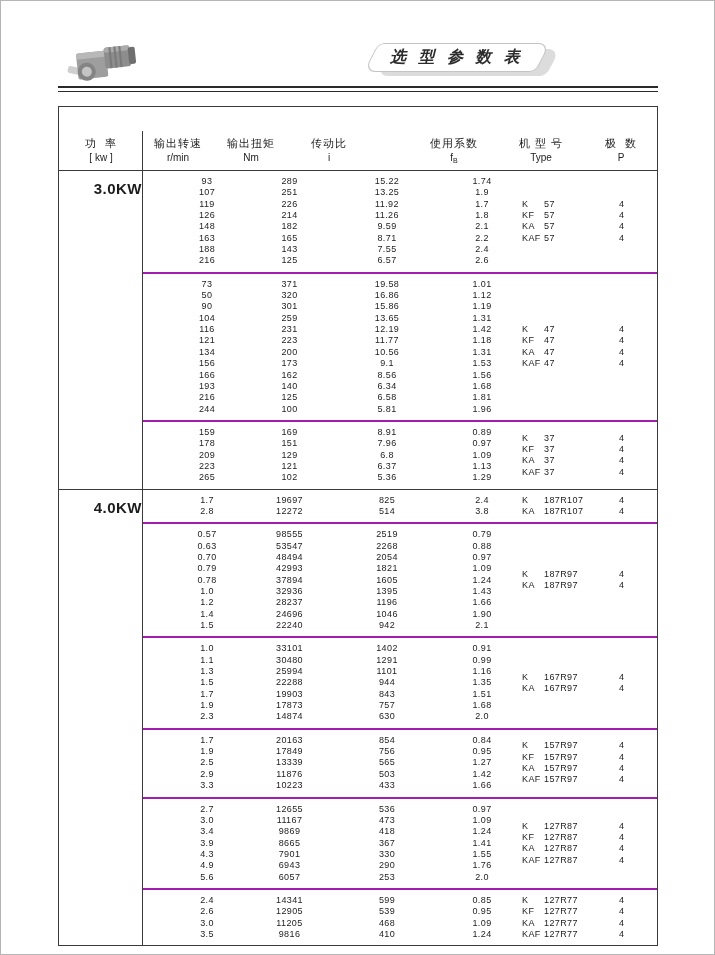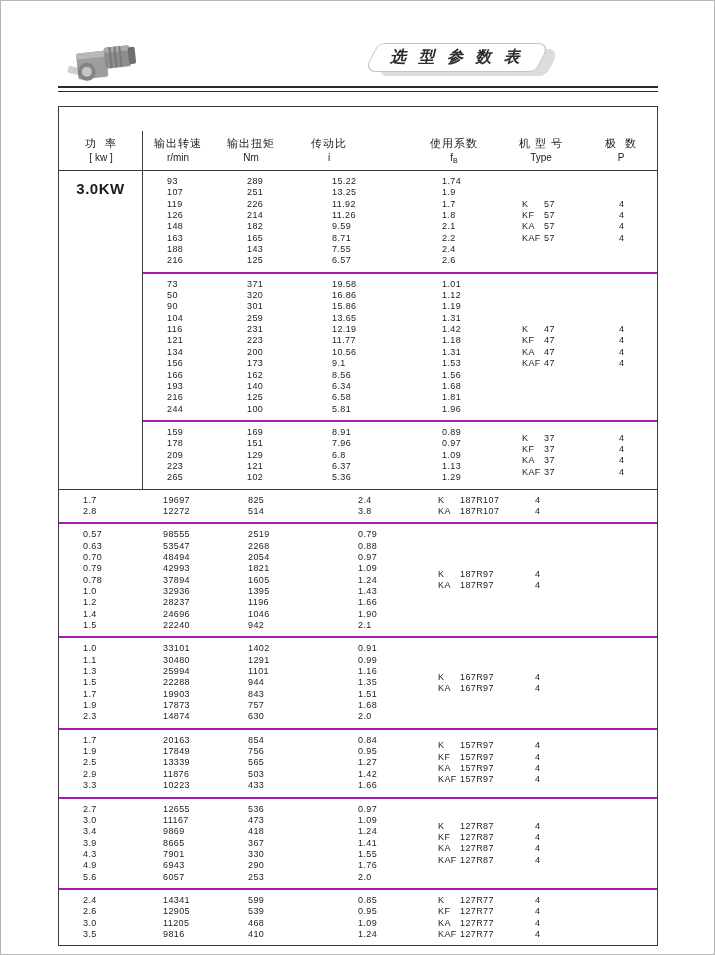--- a/index.html
+++ b/index.html
@@ -27,26 +27,26 @@
   .pow-head-cell{position:absolute;left:0;top:0;width:84px;height:100%;
         border-right:1px solid #3a3a3a;box-sizing:border-box;}
   .hzh{position:absolute;top:5px;transform:translateX(-50%);font-size:11px;white-space:pre;
         letter-spacing:1px;color:#222;}
   .hunit{position:absolute;top:21px;transform:translateX(-50%);font-size:10px;white-space:pre;color:#222;}
   .hsub{font-size:7px;vertical-align:-2px;}
 
   .table-section{display:flex;}
   .table-section + .table-section{border-top:1px solid #3a3a3a;}
   .power-cell{flex:none;width:84px;border-right:1px solid #3a3a3a;box-sizing:border-box;
-        font-weight:bold;font-size:15px;text-align:center;padding-top:9px;letter-spacing:0.5px;}
+        font-weight:bold;font-size:15px;text-align:right;padding-top:9px;letter-spacing:0.5px;}
   .blocks{flex:1;min-width:0;}
   .block{display:flex;padding:5px 0;}
   .block + .block{border-top:2px solid #a21caf;}
   .num-rows{flex:none;margin-left:24px;display:grid;grid-template-columns:80px 85px 110px 80px;
-        font-size:9px;line-height:11.35px;letter-spacing:0.4px;}
+        font-size:9px;line-height:11.35px;letter-spacing:0.4px;text-align:center;}
   .type-stack{flex:1;display:flex;flex-direction:column;justify-content:center;
         font-size:9px;line-height:11.35px;letter-spacing:0.4px;}
   .type-row{display:flex;}
   .type-prefix{flex:none;width:22px;white-space:pre;}
   .type-code{flex:none;width:75px;}
   .type-poles{flex:none;}
 </style>
 </head>
 <body>
 
@@ -277,20 +277,21 @@
                 <div class="type-row">
                   <div class="type-prefix">KAF</div>
                   <div class="type-code">37</div>
                   <div class="type-poles">4</div>
                 </div>
               </div>
             </div>
           </div>
         </div>
         <div class="table-section">
+          <div class="power-cell">4.0KW</div>
           <div class="blocks">
             <div class="block">
               <div class="num-rows">
                 <div class="cell">1.7</div>
                 <div class="cell">19697</div>
                 <div class="cell">825</div>
                 <div class="cell">2.4</div>
                 <div class="cell">2.8</div>
                 <div class="cell">12272</div>
                 <div class="cell">514</div>

